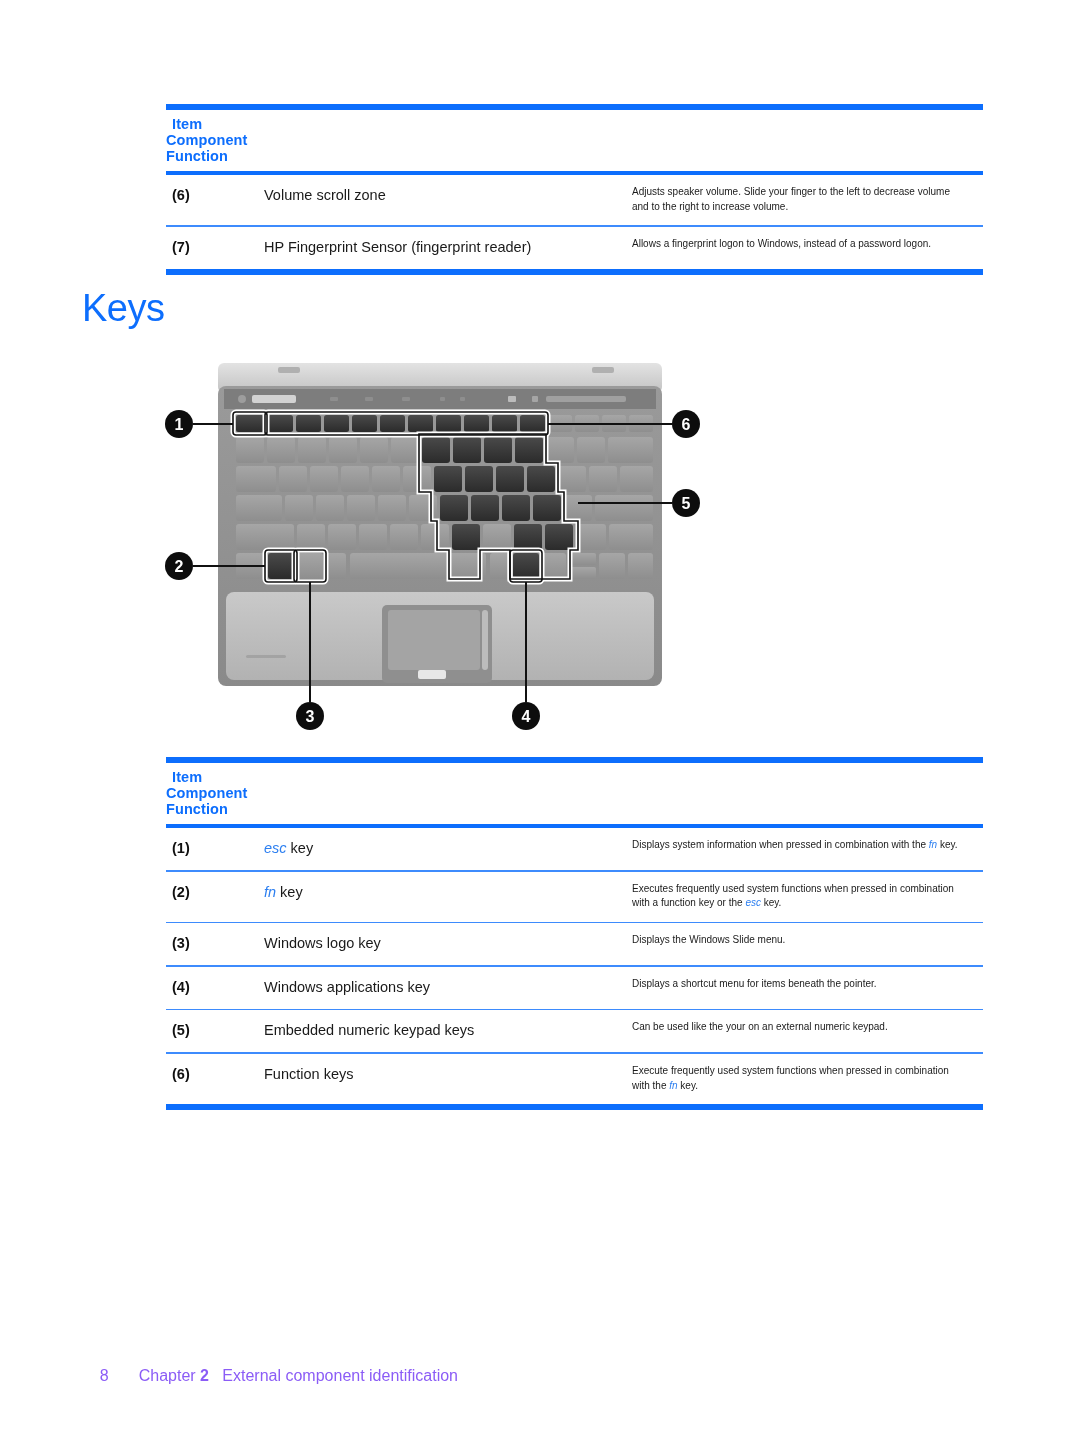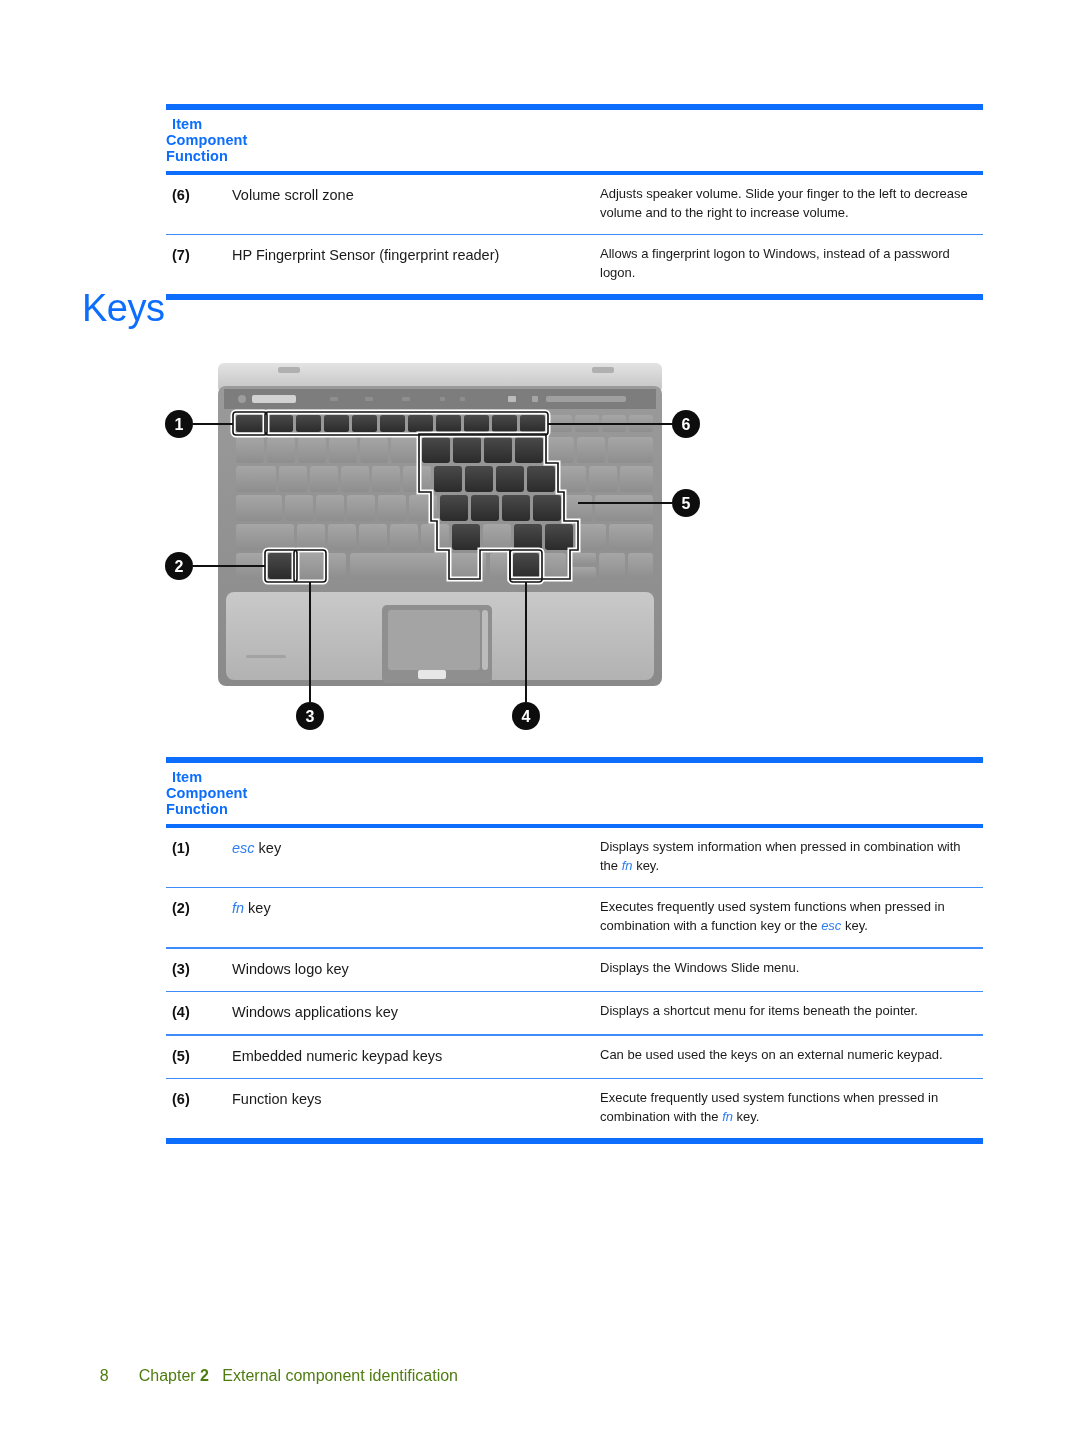--- a/index.html
+++ b/index.html
@@ -43,44 +43,44 @@
   .c-func { flex: 1 1 auto; }
 
   .data-row { display: flex; padding: 10px 0 11px 0; align-items: flex-start; }
   .cell-item {
     width: 66px; flex: none; padding-left: 6px;
     font-size: 14.5px; font-weight: bold; color: #111;
     line-height: 1.45;
   }
   .cell-comp {
     width: 368px; flex: none;
-    font-size: 14.5px; color: #1a1a1a; line-height: 1.45;
+    font-size: 14.5px; color: #1a1a1a; line-height: 1.45; margin-left: 32px;
   }
   .cell-func {
     flex: 1 1 auto; padding-right: 14px;
-    font-size: 13px; color: #1a1a1a; line-height: 1.45;
+    font-size: 10px; color: #1a1a1a; line-height: 1.45;
   }
   .keyname { color: #2b7ef0; font-style: italic; }
 
   
   .section-heading {
     position: absolute;
     left: 82px; top: 287px;
     font-size: 38px;
     font-weight: normal;
     color: #0d6efd;
     letter-spacing: -0.5px;
   }
 
   
   .footer {
     position: absolute;
     left: 82px; top: 1349px;
     font-size: 16px;
-    color: #4d7c0f;
+    color: #8b5cf6;
     white-space: pre;
   }
   .footer .pnum { margin-right: 30px; }
   .footer .chapnum { font-weight: bold; }
 
   
   .illus {
     position: absolute;
     left: 160px; top: 355px;
     width: 560px; height: 390px;
@@ -372,21 +372,21 @@
       <div class="cell-item">(4)</div>
       <div class="cell-comp">Windows applications key</div>
       <div class="cell-func">Displays a shortcut menu for items beneath the pointer.</div>
     </div>
 
     <div class="rule-thin"></div>
 
     <div class="data-row">
       <div class="cell-item">(5)</div>
       <div class="cell-comp">Embedded numeric keypad keys</div>
-      <div class="cell-func">Can be used used the keys on an external numeric keypad.</div>
+      <div class="cell-func">Can be used like the your on an external numeric keypad.</div>
     </div>
 
     <div class="rule-thin"></div>
 
     <div class="data-row">
       <div class="cell-item">(6)</div>
       <div class="cell-comp">Function keys</div>
       <div class="cell-func"><span>Execute frequently used system functions when pressed in combination with the </span><span class="keyname">fn</span><span> key.</span></div>
     </div>
 

